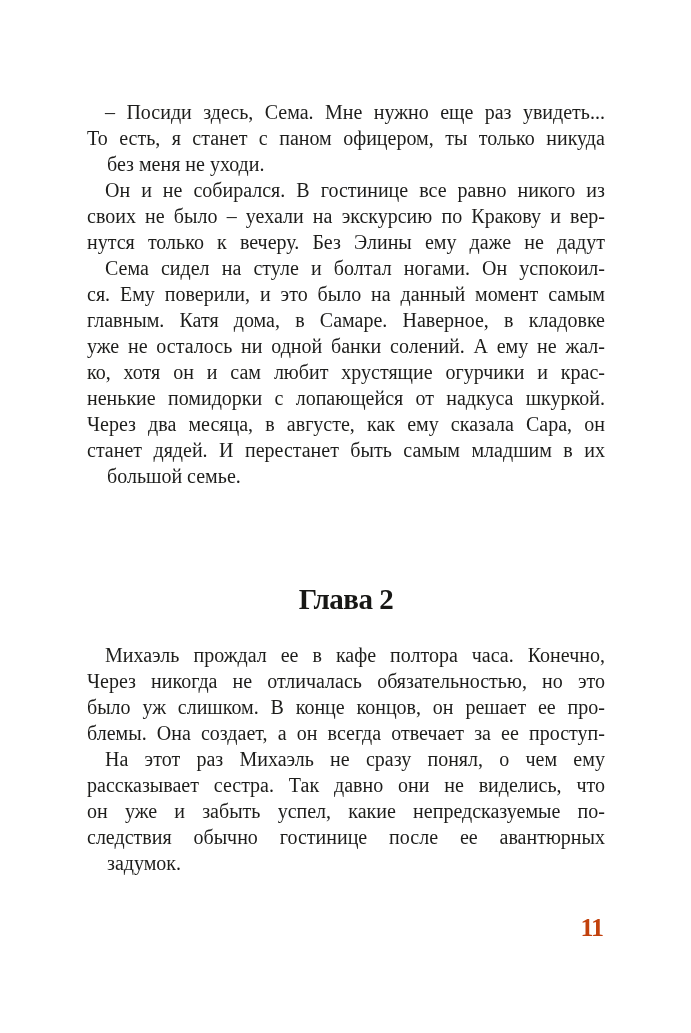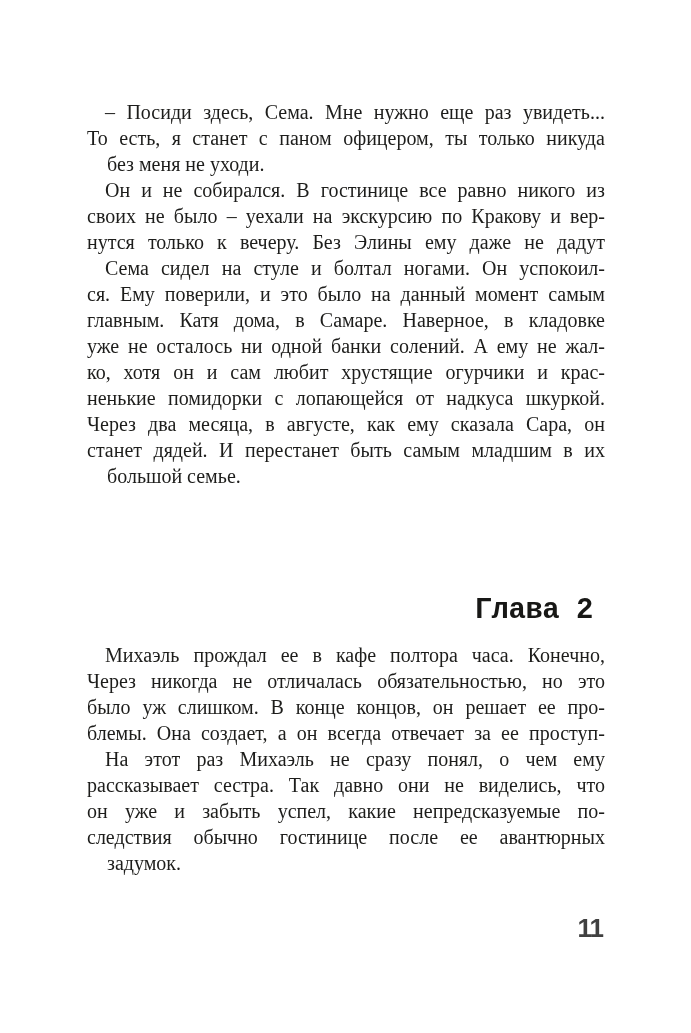--- a/index.html
+++ b/index.html
@@ -43,39 +43,39 @@
   .line.last {
     display: block;
     white-space: normal;
     margin-left: 20px;
   }
   .chapter-heading {
     position: absolute;
     top: 582px;
     left: 0;
     right: 0;
-    margin: 12px;
-    text-align: right;
-    font-family: Liberation Mono, monospace;
+    margin: 0;
+    text-align: center;
+    font-family: Liberation Serif, serif;
     font-weight: 700;
     font-size: 29px;
     line-height: 34px;
     letter-spacing: -0.5px;
     color: #181816;
   }
   .page-number {
     position: absolute;
     top: 913px;
     right: 2px;
-    font-family: Liberation Sans, sans-serif;
+    font-family: Liberation Serif, serif;
     font-weight: 700;
     font-size: 26px;
     line-height: 30px;
     letter-spacing: -1px;
-    color: #404040;
+    color: #c2410c;
   }
 </style>
 </head>
 <body>
 
 <div class="page">
   <div class="text-column">
 
     <section class="body-block" id="block-top">
         <div class="paragraph">

